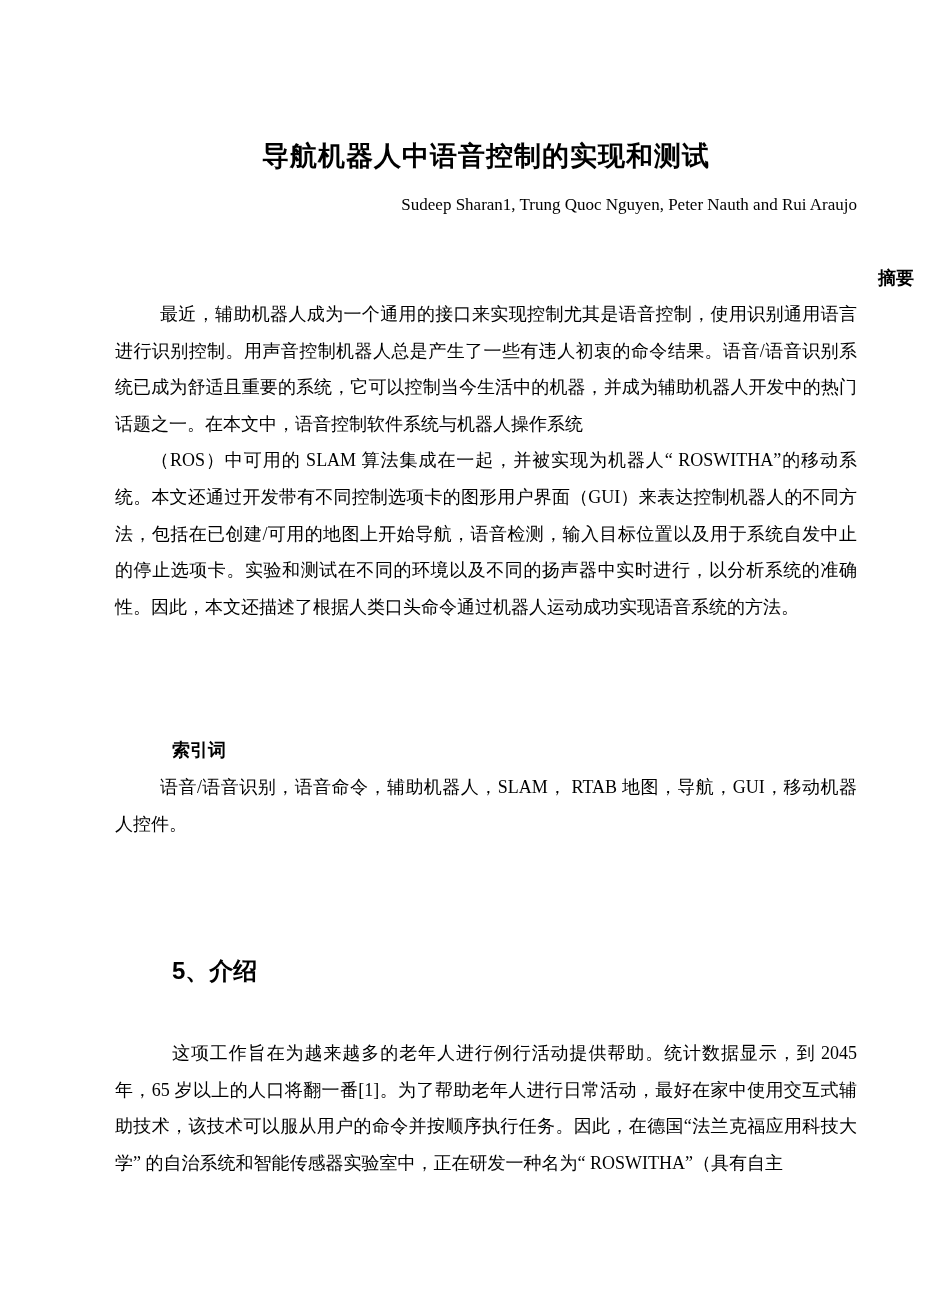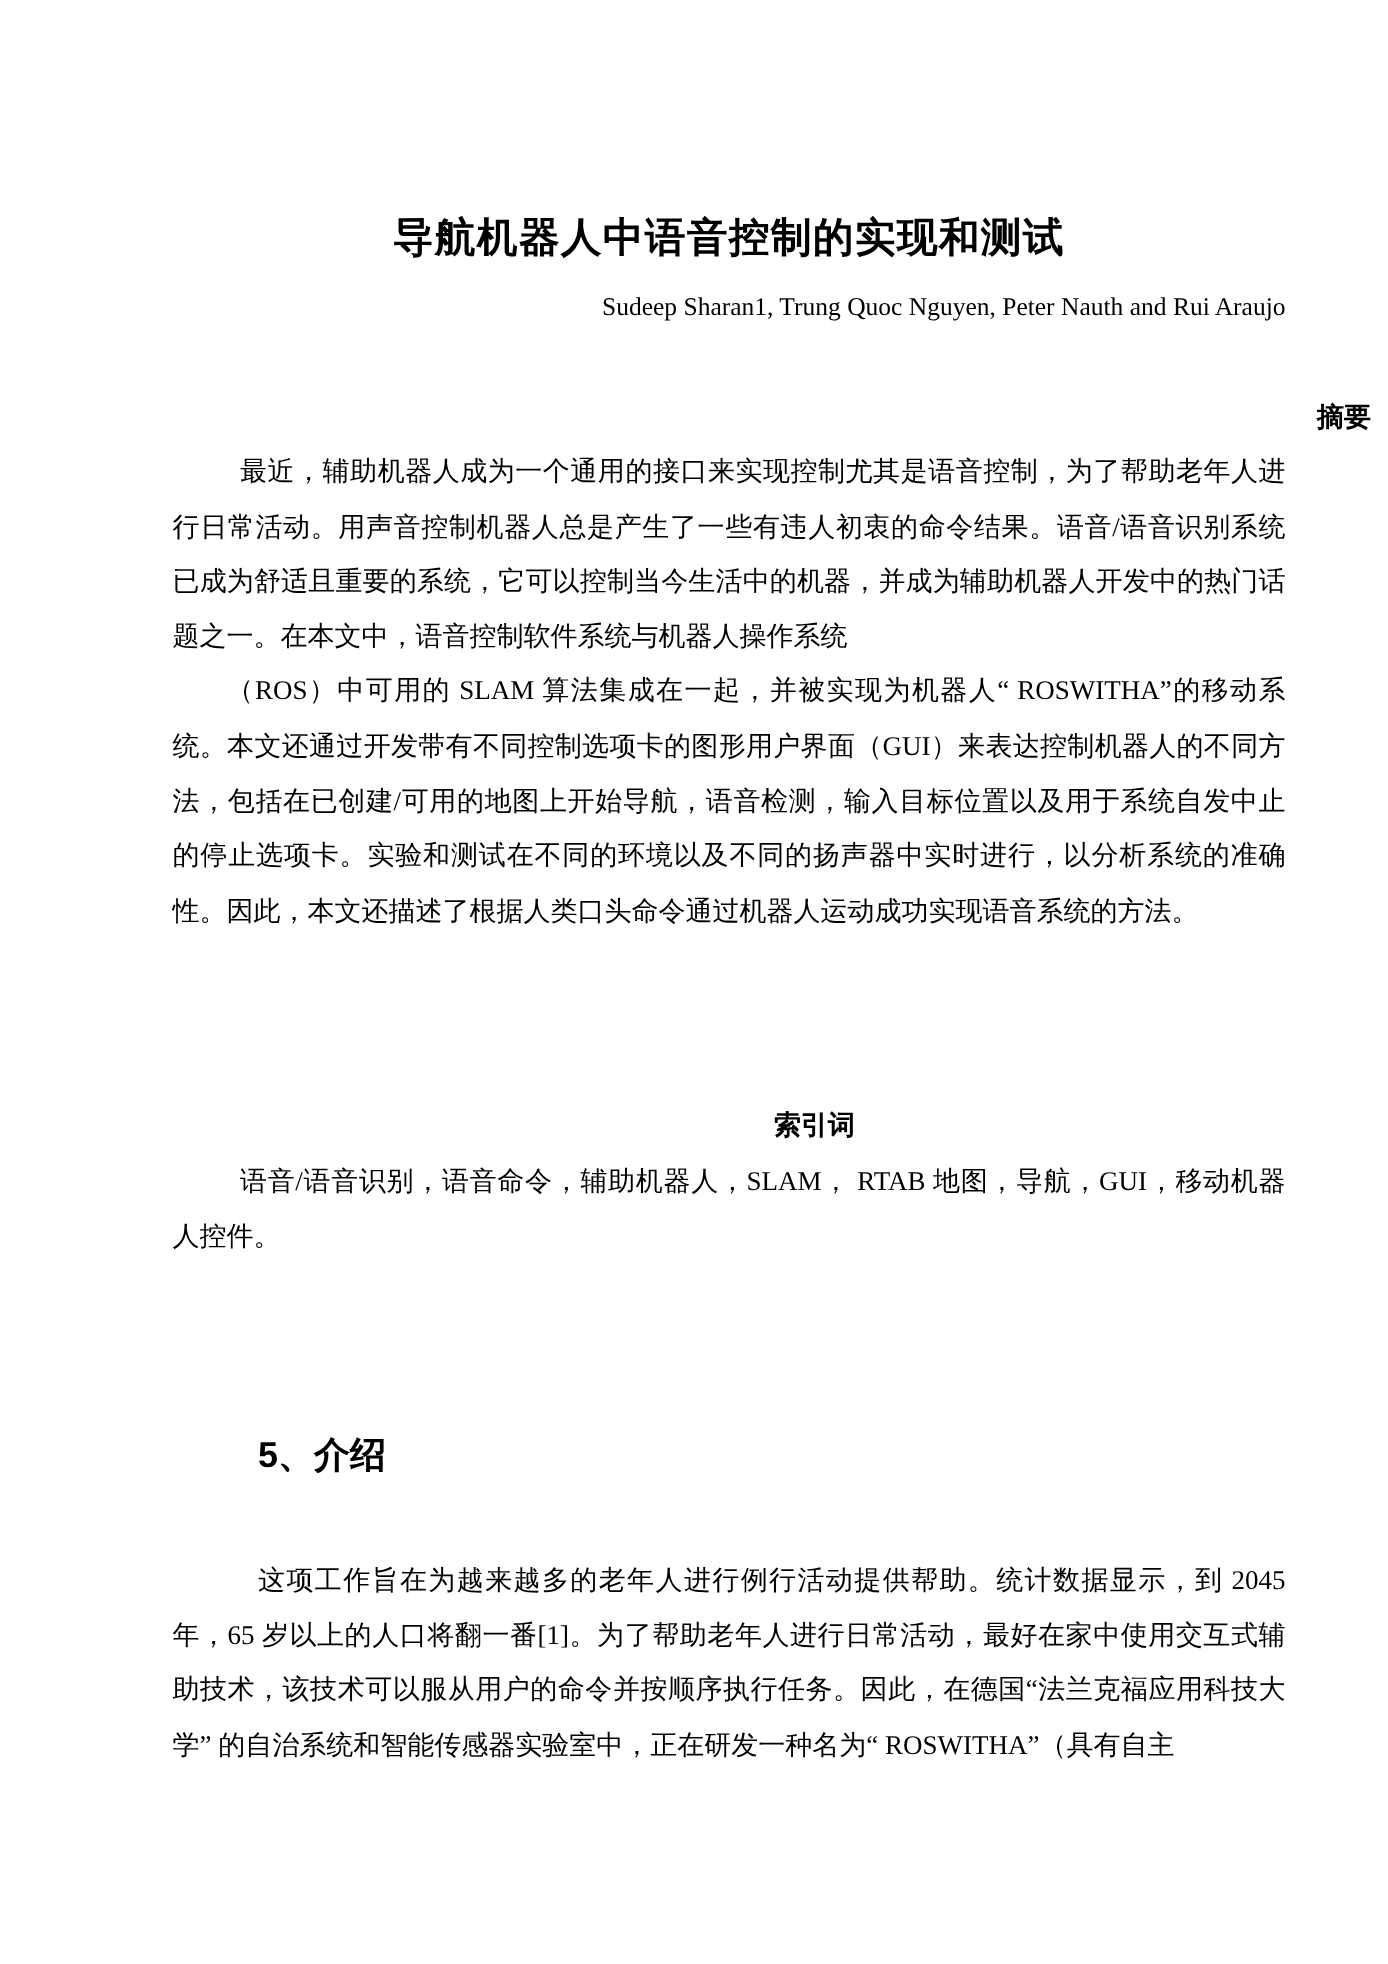--- a/index.html
+++ b/index.html
@@ -24,21 +24,21 @@
       background: #ffffff;
     }
     .abs {
       position: absolute;
       left: 115px;
       width: 742px;
     }
     .doc-title {
       top: 140px;
       margin: 0;
-      font-family: Liberation Serif, serif;
+      font-family: Liberation Mono, monospace;
       font-weight: bold;
       font-size: 27px;
       line-height: 36px;
       text-align: center;
       letter-spacing: 1px;
     }
     .authors {
       top: 193px;
       font-size: 17px;
       line-height: 24px;
@@ -46,21 +46,21 @@
     }
     .sec-heading {
       margin: 0;
       padding-left: 57px;
       font-family: "Liberation Sans", "DejaVu Sans", sans-serif;
       font-weight: bold;
       font-size: 18px;
       line-height: 24px;
     }
     #abstract-heading { top: 266px; text-align: right; }
-    #index-heading    { top: 738px; text-align: center; }
+    #index-heading    { top: 738px; }
     #intro-heading {
       top: 955px;
       font-size: 24px;
       line-height: 32px;
     }
     .body-text {
       font-size: 18px;
       line-height: 36.6px;
       text-align: justify;
     }
@@ -79,21 +79,21 @@
 
 <div class="page">
 
   <h1 class="abs doc-title">导航机器人中语音控制的实现和测试</h1>
 
   <div class="abs authors">Sudeep Sharan1, Trung Quoc Nguyen, Peter Nauth and Rui Araujo</div>
 
   <h2 id="abstract-heading" class="abs sec-heading">摘要</h2>
 
   <div id="abstract-body" class="abs body-text">
-    <p>最近，辅助机器人成为一个通用的接口来实现控制尤其是语音控制，为了帮助老年人进行日常活动。用声音控制机器人总是产生了一些有违人初衷的命令结果。语音/语音识别系统已成为舒适且重要的系统，它可以控制当今生活中的机器，并成为辅助机器人开发中的热门话题之一。在本文中，语音控制软件系统与机器人操作系统</p>
+    <p>最近，辅助机器人成为一个通用的接口来实现控制尤其是语音控制，使用识别通用语言进行识别控制。用声音控制机器人总是产生了一些有违人初衷的命令结果。语音/语音识别系统已成为舒适且重要的系统，它可以控制当今生活中的机器，并成为辅助机器人开发中的热门话题之一。在本文中，语音控制软件系统与机器人操作系统</p>
     <p class="paren-indent">（ROS）中可用的 SLAM 算法集成在一起，并被实现为机器人“ ROSWITHA”的移动系统。本文还通过开发带有不同控制选项卡的图形用户界面（GUI）来表达控制机器人的不同方法，包括在已创建/可用的地图上开始导航，语音检测，输入目标位置以及用于系统自发中止的停止选项卡。实验和测试在不同的环境以及不同的扬声器中实时进行，以分析系统的准确性。因此，本文还描述了根据人类口头命令通过机器人运动成功实现语音系统的方法。</p>
   </div>
 
   <h2 id="index-heading" class="abs sec-heading">索引词</h2>
 
   <div id="index-body" class="abs body-text">
     <p>语音/语音识别，语音命令，辅助机器人，SLAM， RTAB 地图，导航，GUI，移动机器人控件。</p>
   </div>
 
   <h2 id="intro-heading" class="abs sec-heading">5、介绍</h2>

